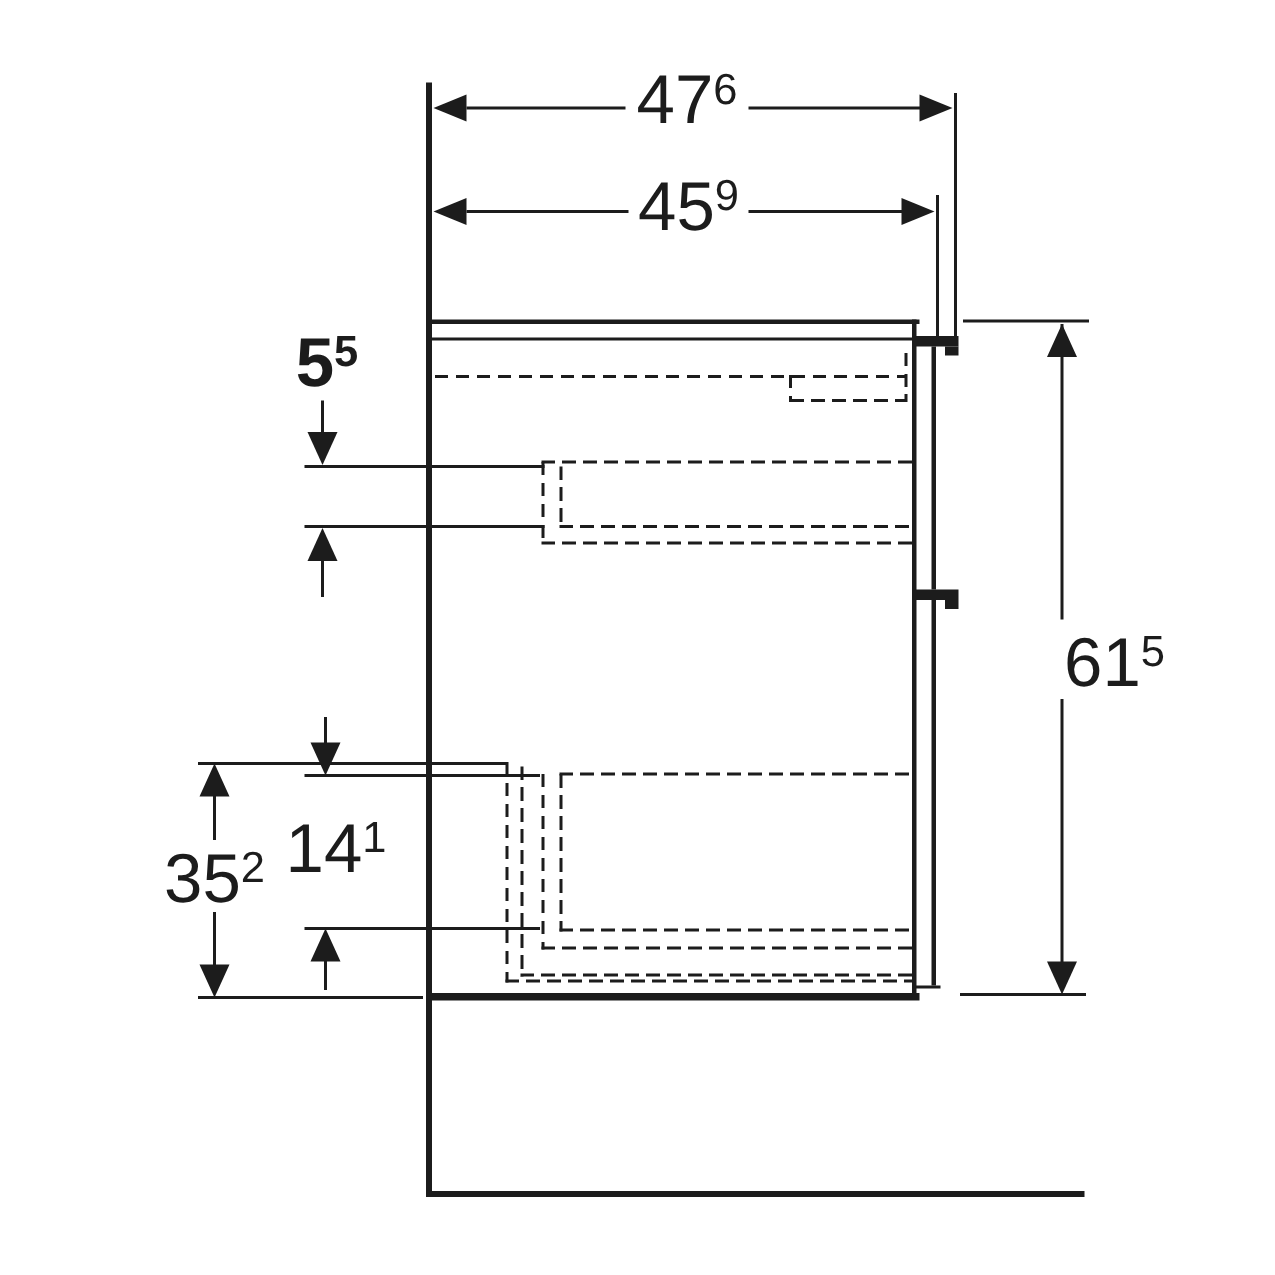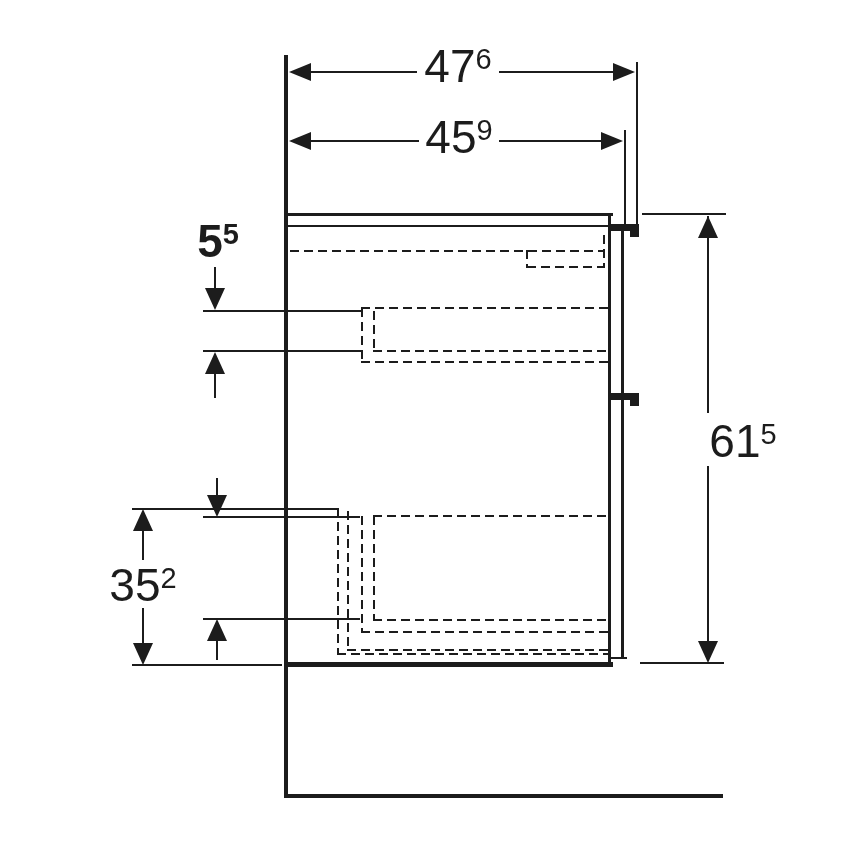--- a/index.html
+++ b/index.html
@@ -106,14 +106,15 @@
   <div class="ln" style="left:142px; top:606px; width:2px; height:40px;"></div>
   <div class="arrow down" style="left:133px; top:643px;"></div>
   <div class="dim-label" style="left:143px; top:585px;"><span>35</span><span class="sup">2</span></div>
 
   <div class="ln" style="left:203px; top:516px; width:157px; height:2px;"></div>
   <div class="ln" style="left:203px; top:618px; width:157px; height:2px;"></div>
   <div class="ln" style="left:216px; top:478px; width:2px; height:22px;"></div>
   <div class="arrow down" style="left:207px; top:495px;"></div>
   <div class="arrow up" style="left:207px; top:619px;"></div>
   <div class="ln" style="left:216px; top:638px; width:2px; height:22px;"></div>
+  <div class="dim-label" style="left:224px; top:565px;"><span>14</span><span class="sup">1</span></div>
 
 </div>
 
 </body></html>

